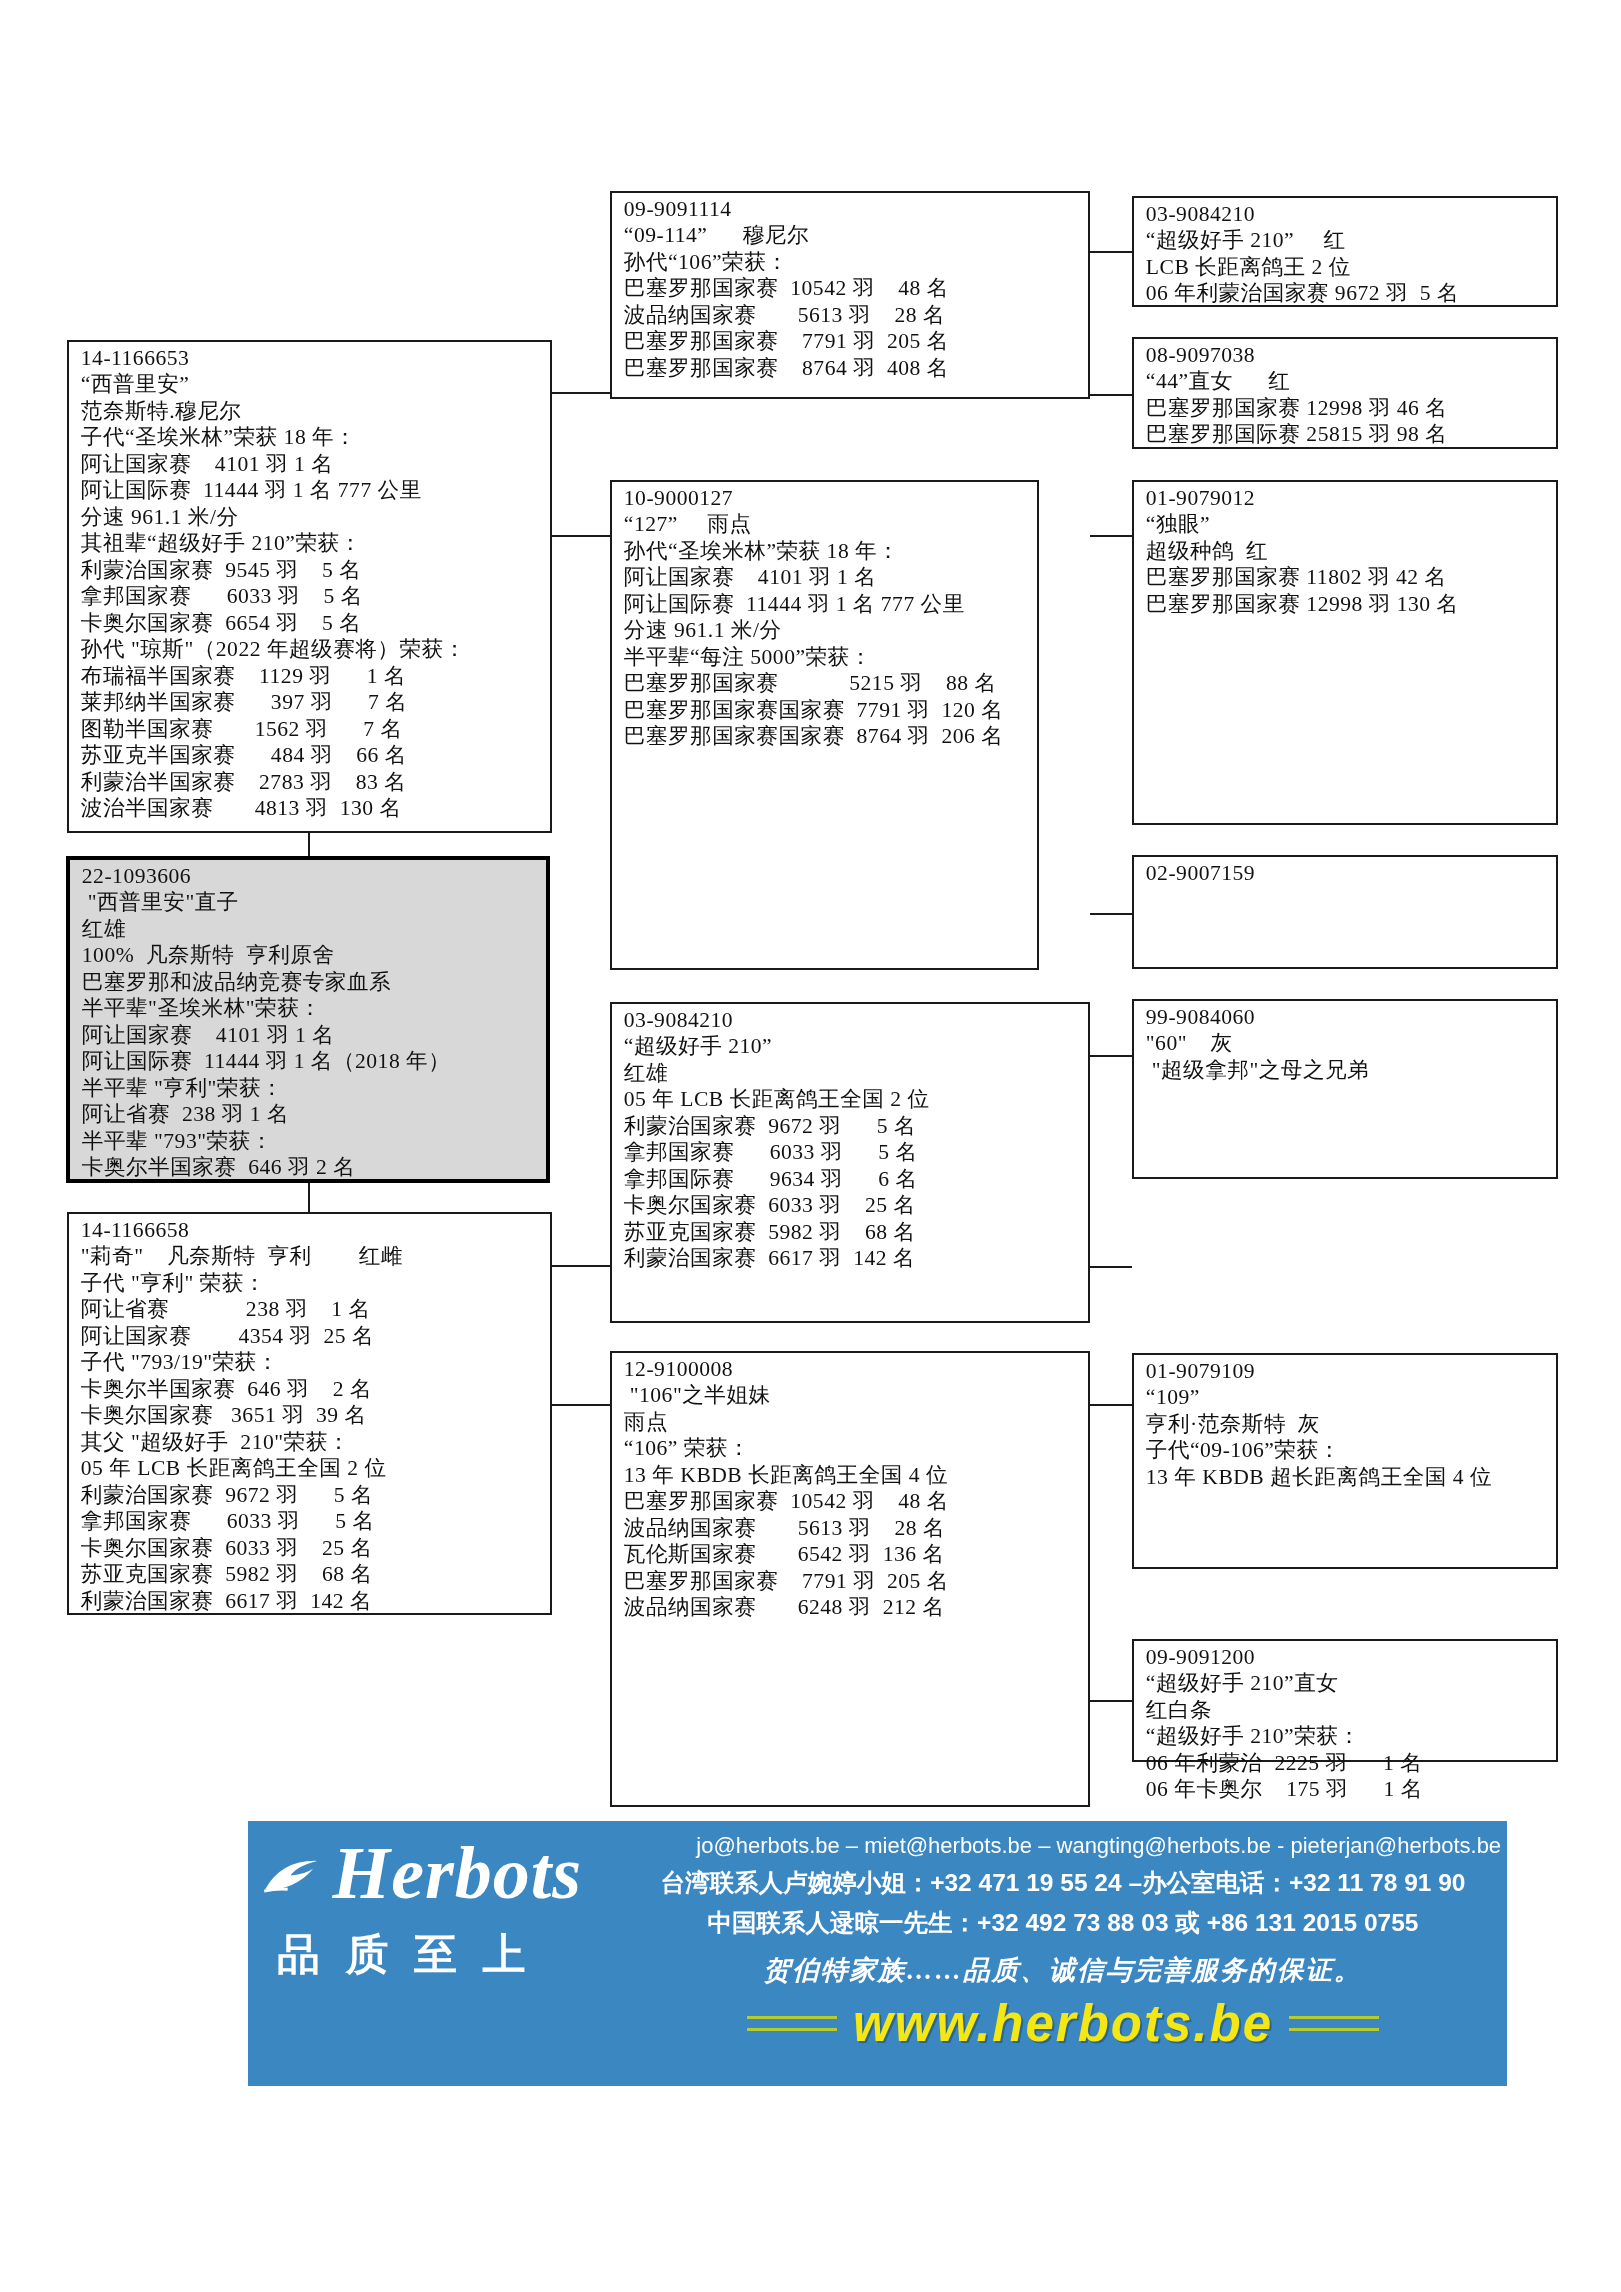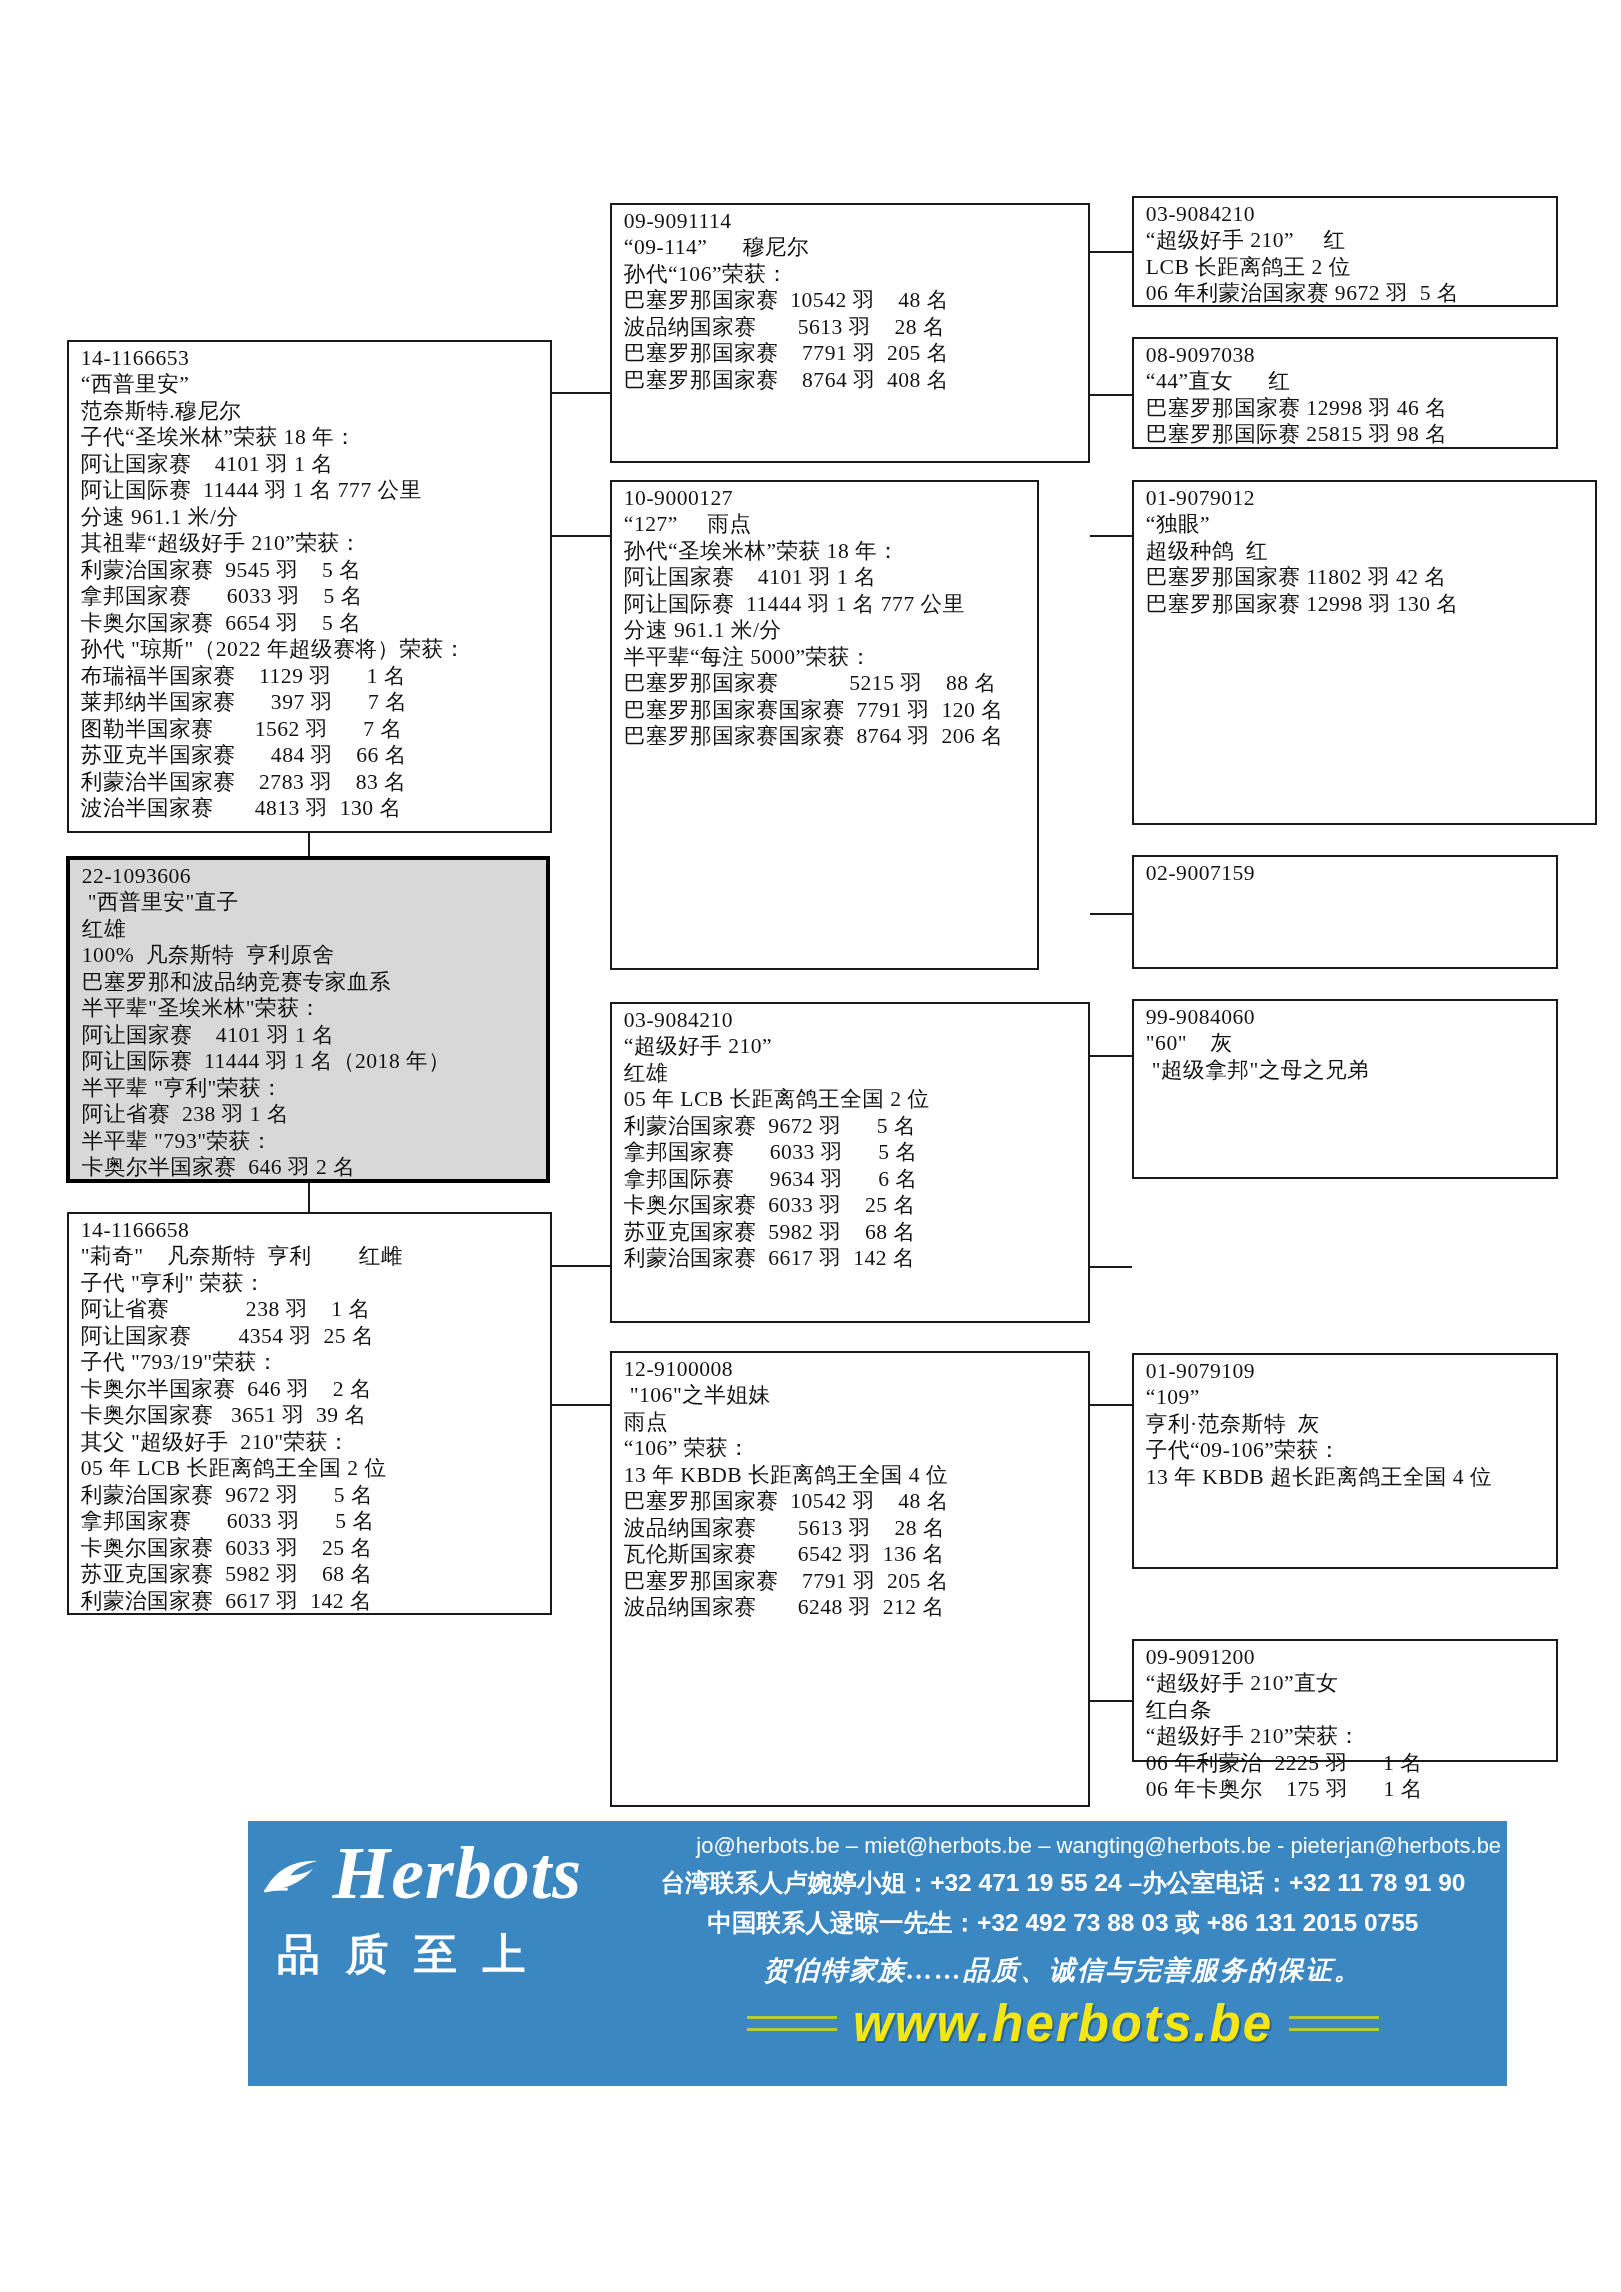--- a/index.html
+++ b/index.html
@@ -81,21 +81,21 @@
 卡奥尔半国家赛  646 羽    2 名
 卡奥尔国家赛   3651 羽  39 名
 其父 "超级好手  210"荣获：
 05 年 LCB 长距离鸽王全国 2 位
 利蒙治国家赛  9672 羽      5 名
 拿邦国家赛      6033 羽      5 名
 卡奥尔国家赛  6033 羽    25 名
 苏亚克国家赛  5982 羽    68 名
 利蒙治国家赛  6617 羽  142 名</div>
 
-  <div class="pbox" style="left:610px;top:203px;width:480px;height:260px">09-9091114
+  <div class="pbox" style="left:610px;top:191px;width:480px;height:208px">09-9091114
 “09-114”      穆尼尔
 孙代“106”荣获：
 巴塞罗那国家赛  10542 羽    48 名
 波品纳国家赛       5613 羽    28 名
 巴塞罗那国家赛    7791 羽  205 名
 巴塞罗那国家赛    8764 羽  408 名</div>
 
   <div class="pbox" style="left:610px;top:480px;width:429px;height:490px">10-9000127
 “127”     雨点
 孙代“圣埃米林”荣获 18 年：
@@ -132,21 +132,21 @@
   <div class="pbox" style="left:1132px;top:196px;width:426px;height:111px">03-9084210
 “超级好手 210”     红
 LCB 长距离鸽王 2 位
 06 年利蒙治国家赛 9672 羽  5 名</div>
 
   <div class="pbox" style="left:1132px;top:337px;width:426px;height:112px">08-9097038
 “44”直女      红
 巴塞罗那国家赛 12998 羽 46 名
 巴塞罗那国际赛 25815 羽 98 名</div>
 
-  <div class="pbox" style="left:1132px;top:480px;width:465px;height:345px">01-9079012
+  <div class="pbox" style="left:1132px;top:480px;width:426px;height:345px">01-9079012
 “独眼”
 超级种鸽  红
 巴塞罗那国家赛 11802 羽 42 名
 巴塞罗那国家赛 12998 羽 130 名</div>
 
   <div class="pbox" style="left:1132px;top:855px;width:426px;height:114px">02-9007159</div>
 
   <div class="pbox" style="left:1132px;top:999px;width:426px;height:180px">99-9084060
 "60"    灰
  "超级拿邦"之母之兄弟</div>

